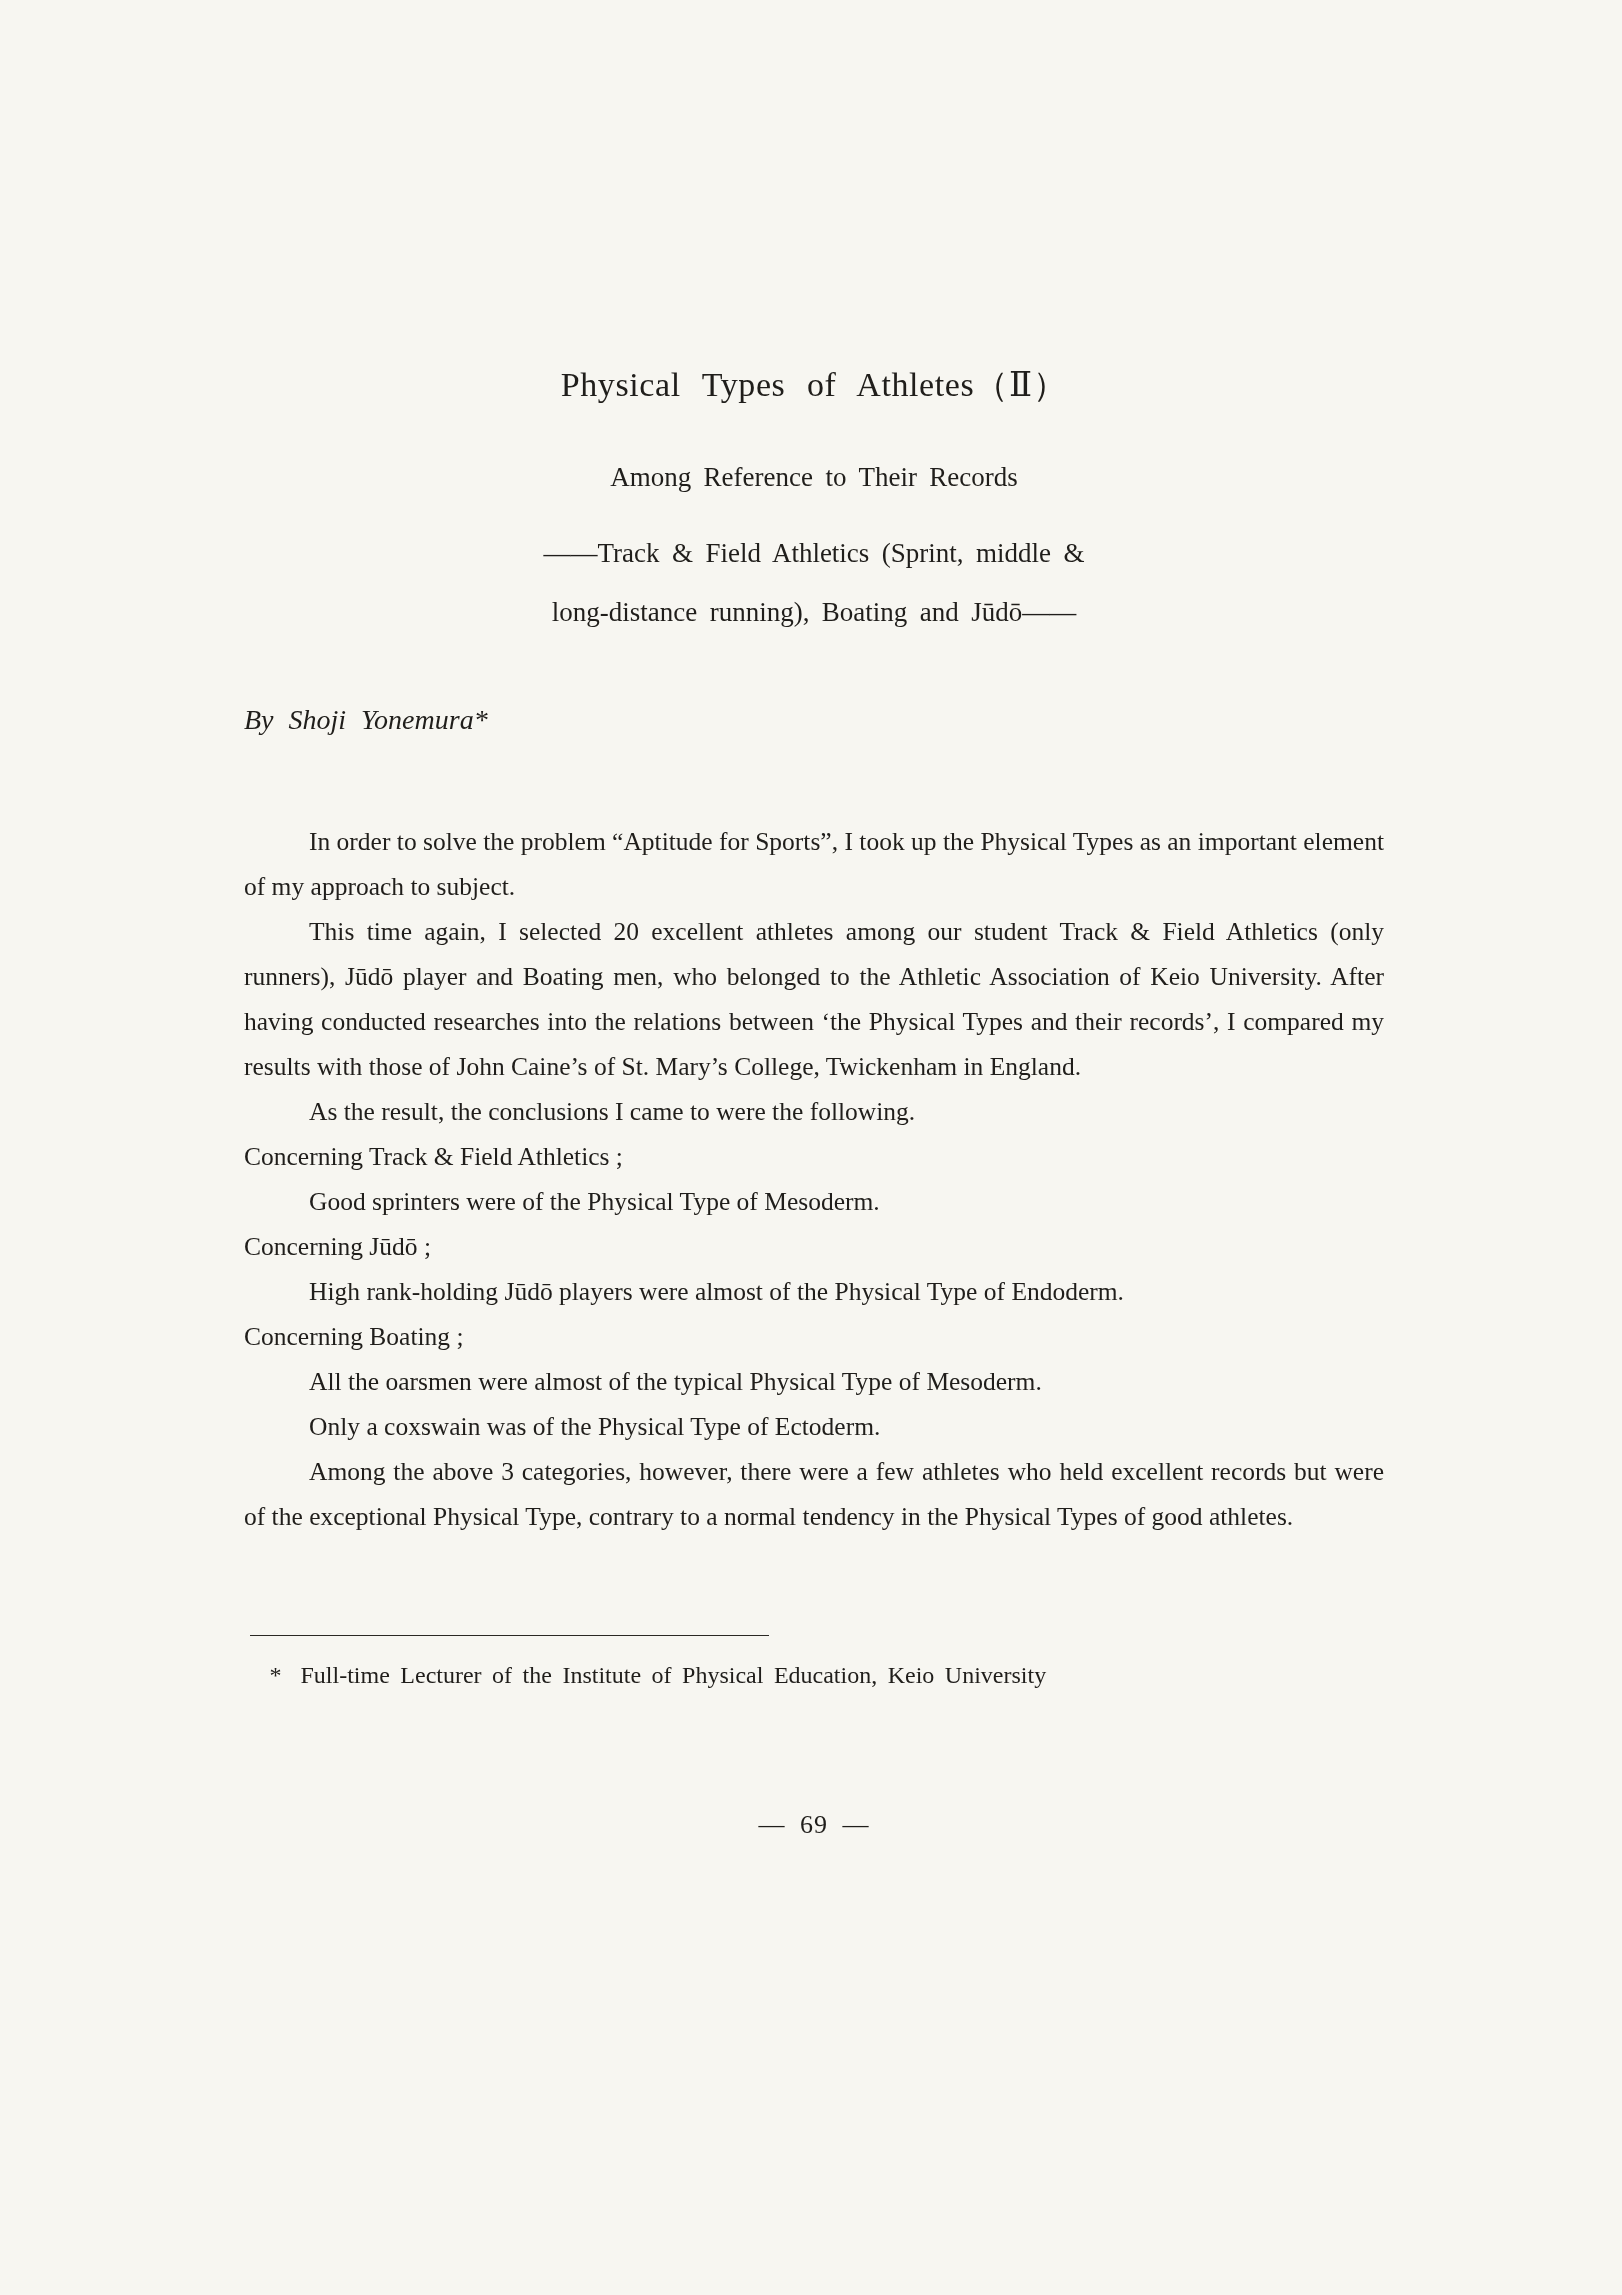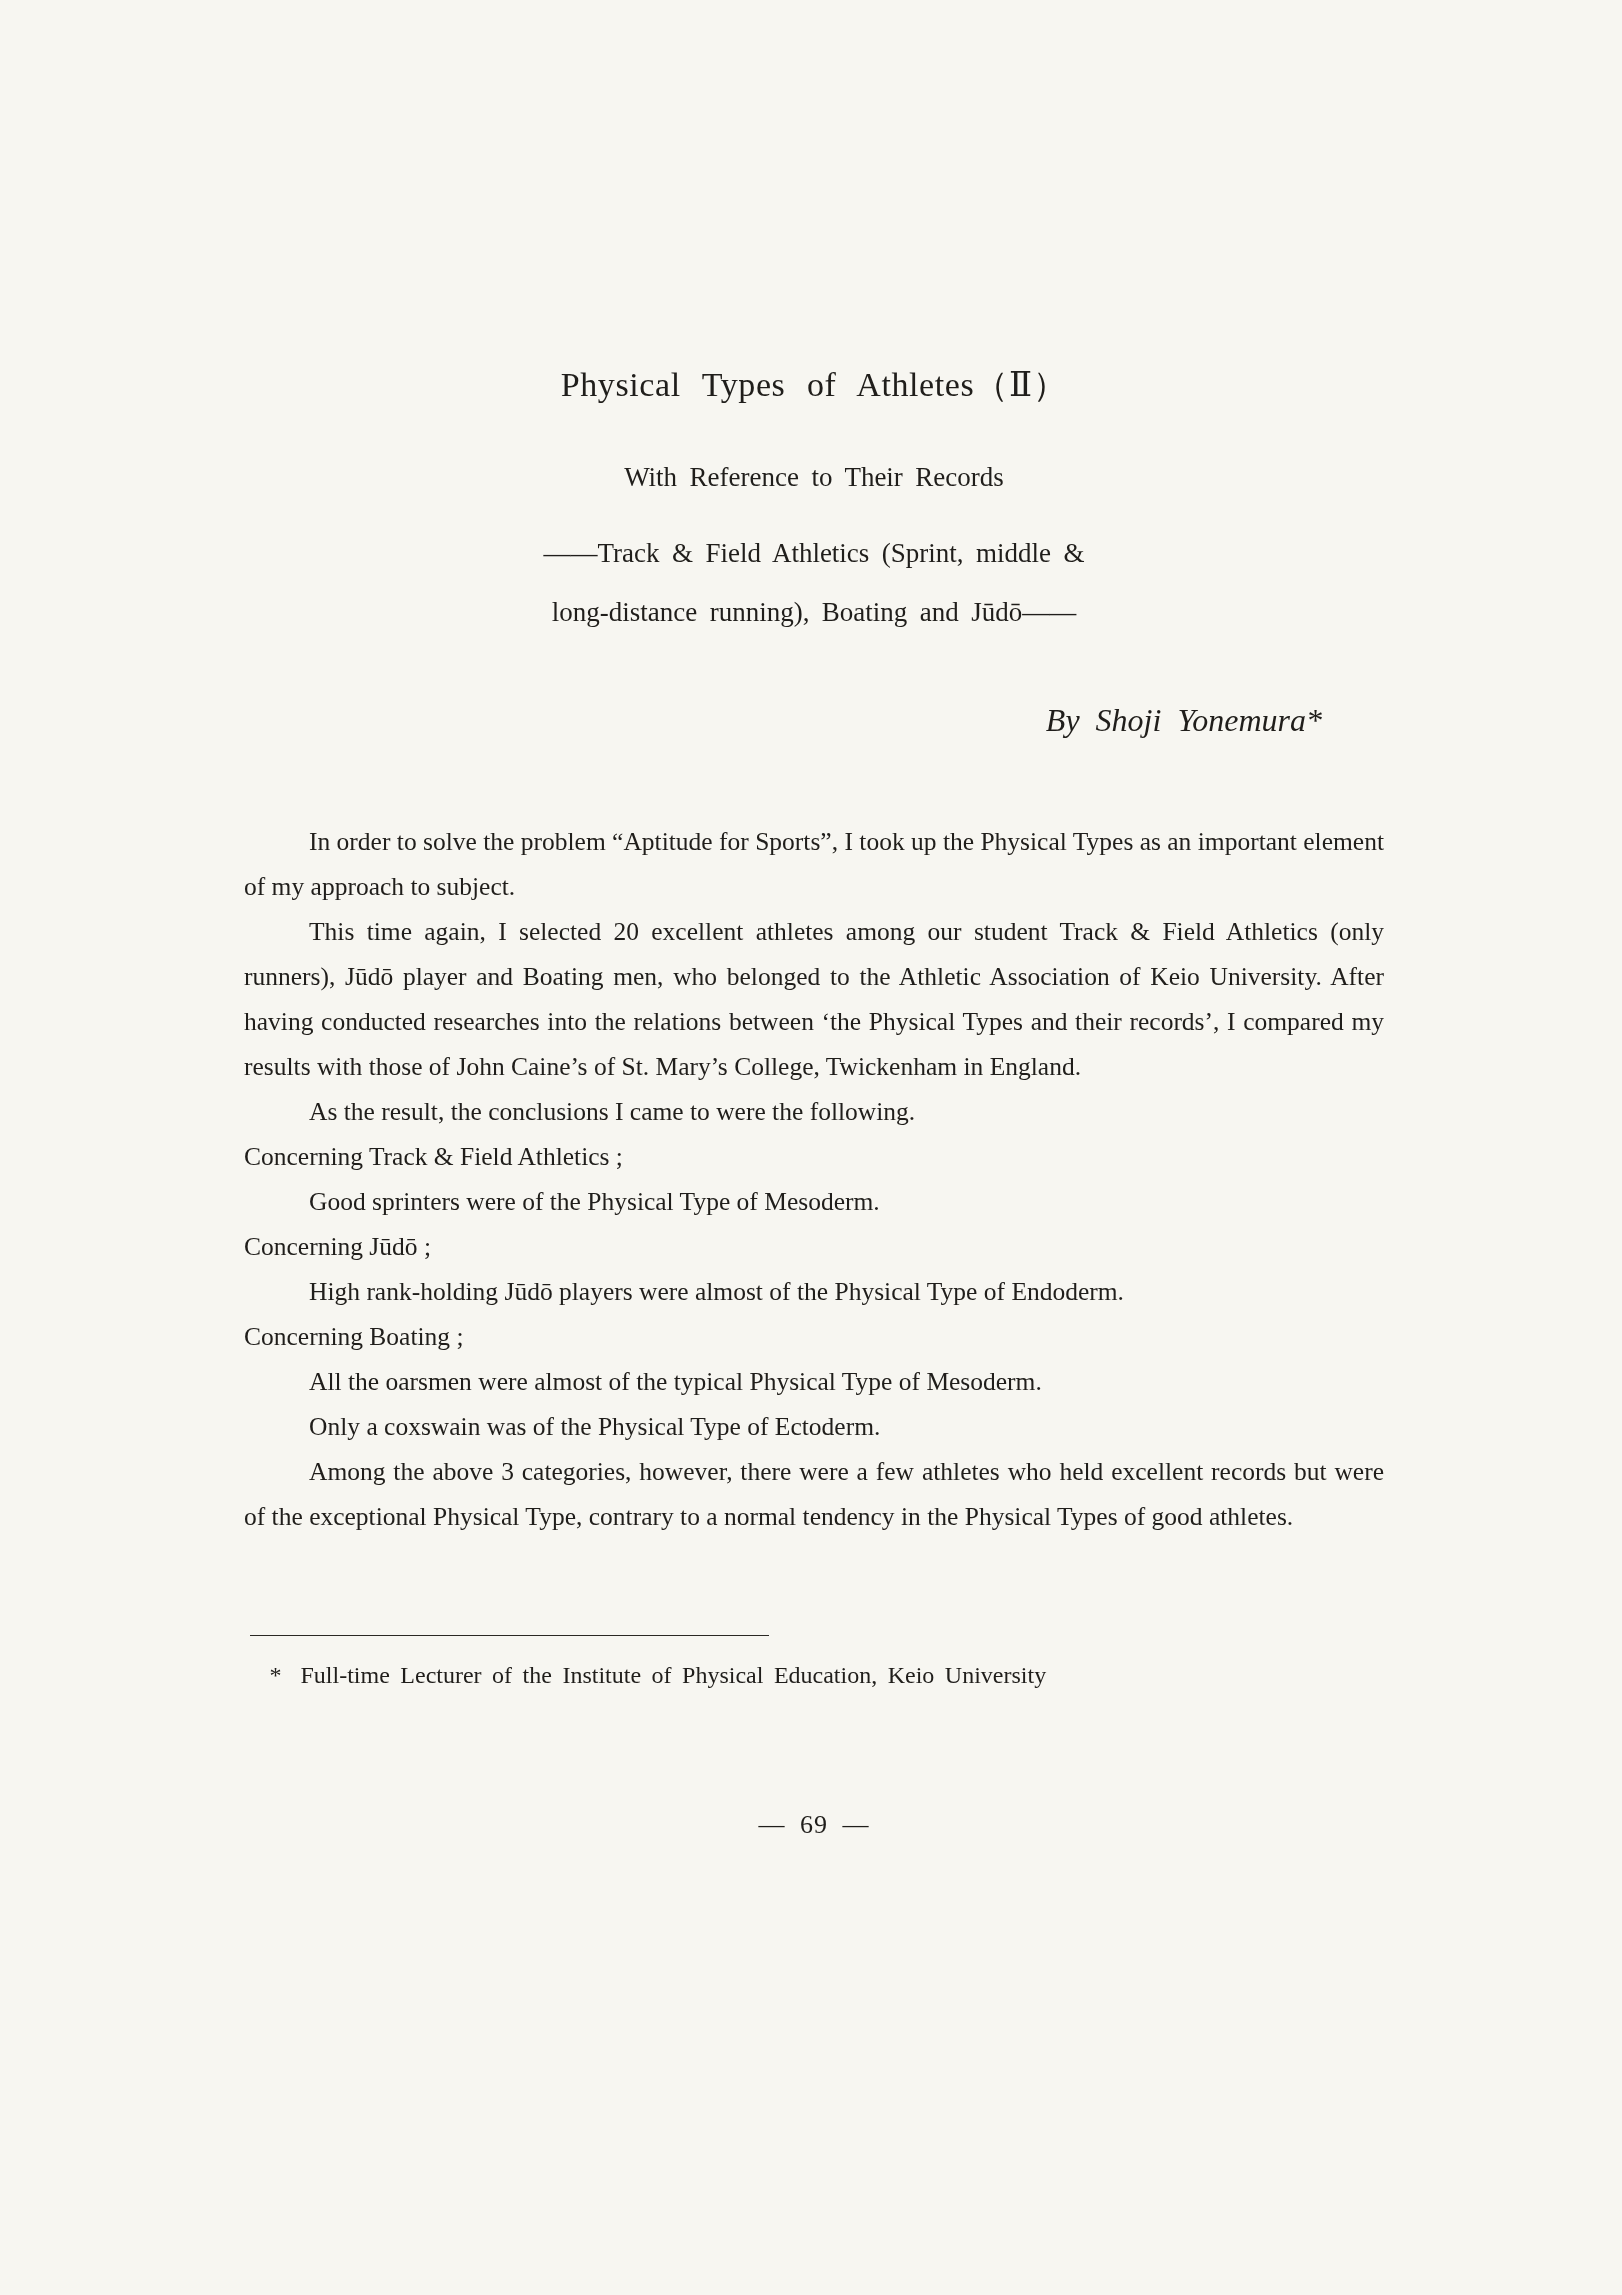--- a/index.html
+++ b/index.html
@@ -36,24 +36,23 @@
   }
   .subtitle-dashes {
     margin-top: 29.5px;
     text-align: center;
     font-size: 27px;
     line-height: 59px;
     word-spacing: 5.7px;
   }
   .byline {
     margin-top: 61px;
-    text-align: right;
     padding-right: 62px;
     font-style: italic;
-    font-size: 32px;
+    font-size: 28px;
     line-height: 34px;
     word-spacing: 8px;
   }
   .body-text {
     margin-top: 82px;
     font-size: 25.5px;
     line-height: 45px;
     text-align: justify;
   }
   .body-text p {
@@ -87,21 +86,21 @@
     word-spacing: 6.8px;
   }
 </style>
 </head>
 <body>
 
 <div class="page">
 
   <h1 class="title">Physical Types of Athletes（Ⅱ）</h1>
 
-  <div class="subtitle">With Reference to Their Records</div>
+  <div class="subtitle">Among Reference to Their Records</div>
 
   <div class="subtitle-dashes">
     <div>——Track &amp; Field Athletics (Sprint, middle &amp;</div>
     <div>long-distance running), Boating and Jūdō——</div>
   </div>
 
   <div class="byline">By Shoji Yonemura*</div>
 
   <div class="body-text">
     <p class="ind">In order to solve the problem “Aptitude for Sports”, I took up the Physical Types as an important element of my approach to subject.</p>

